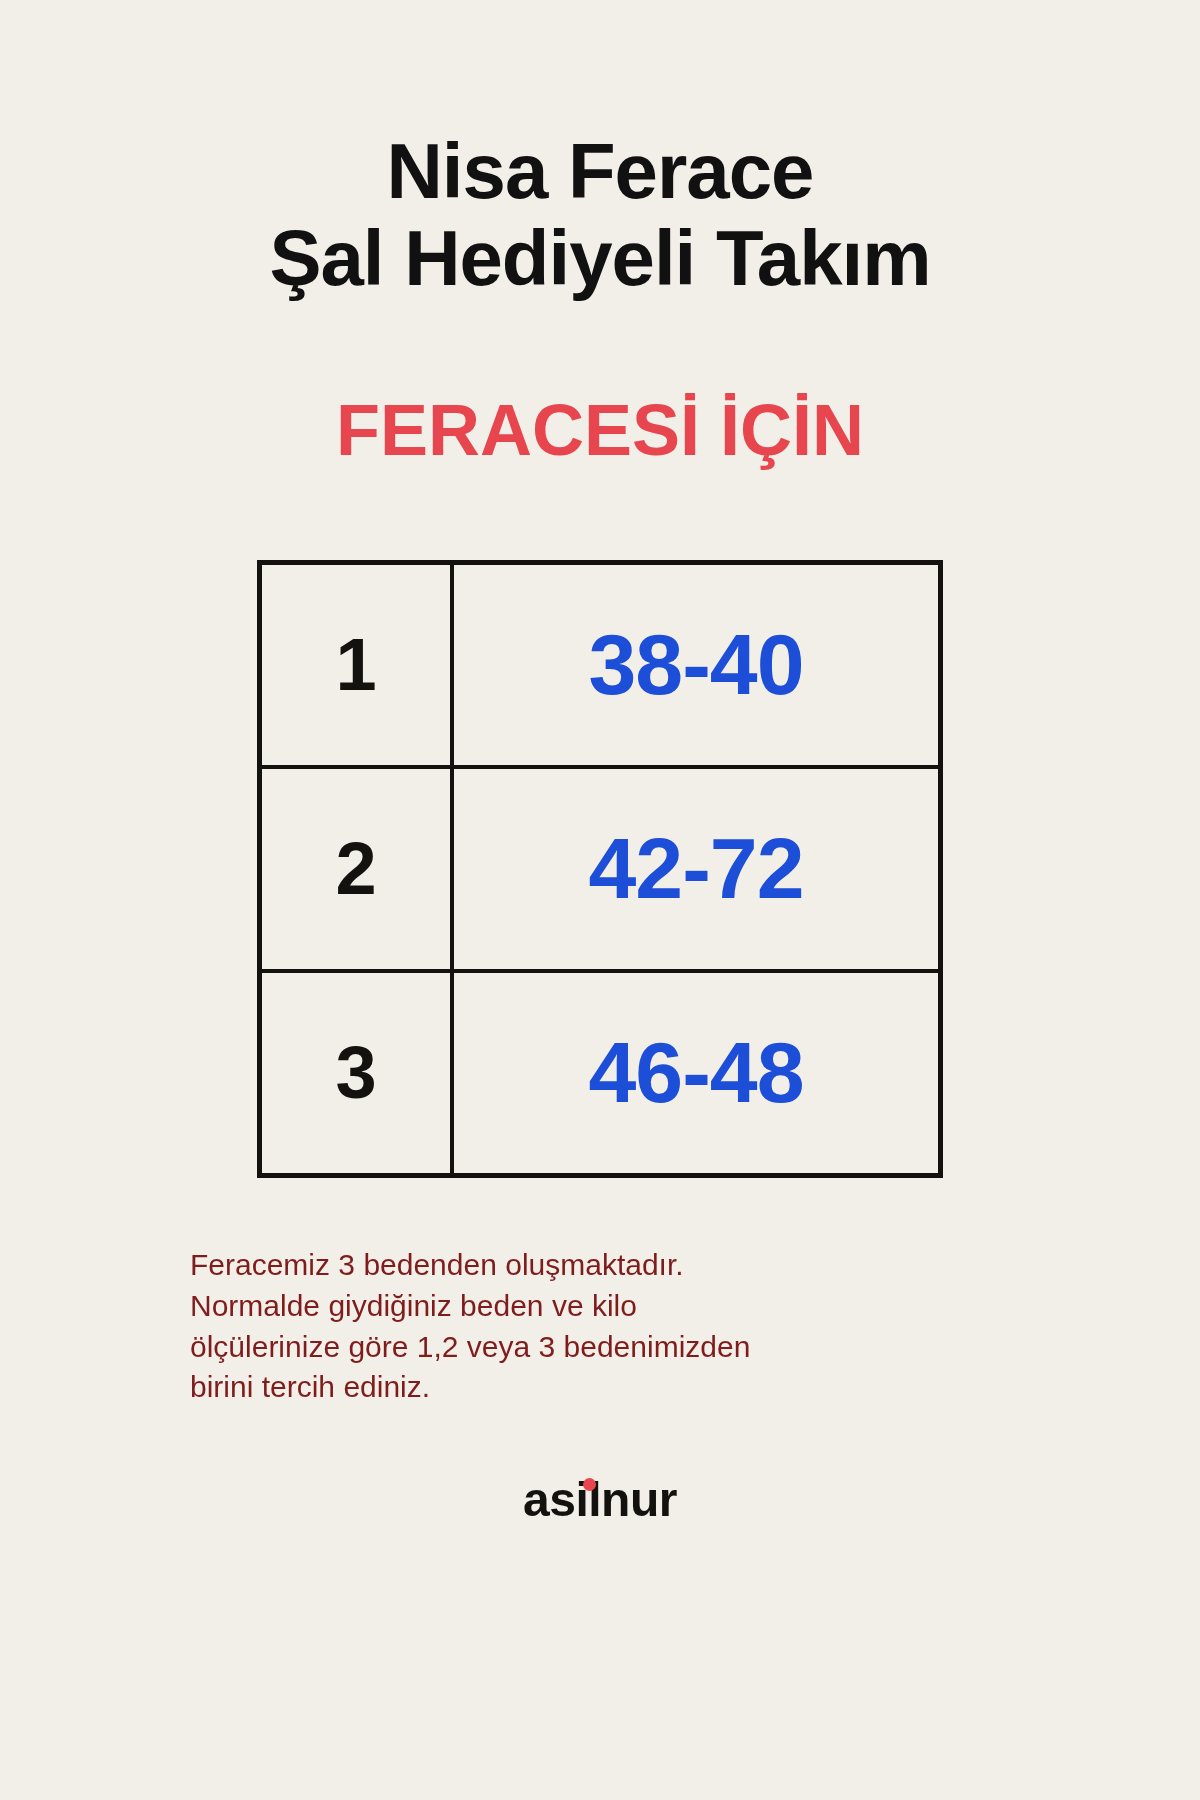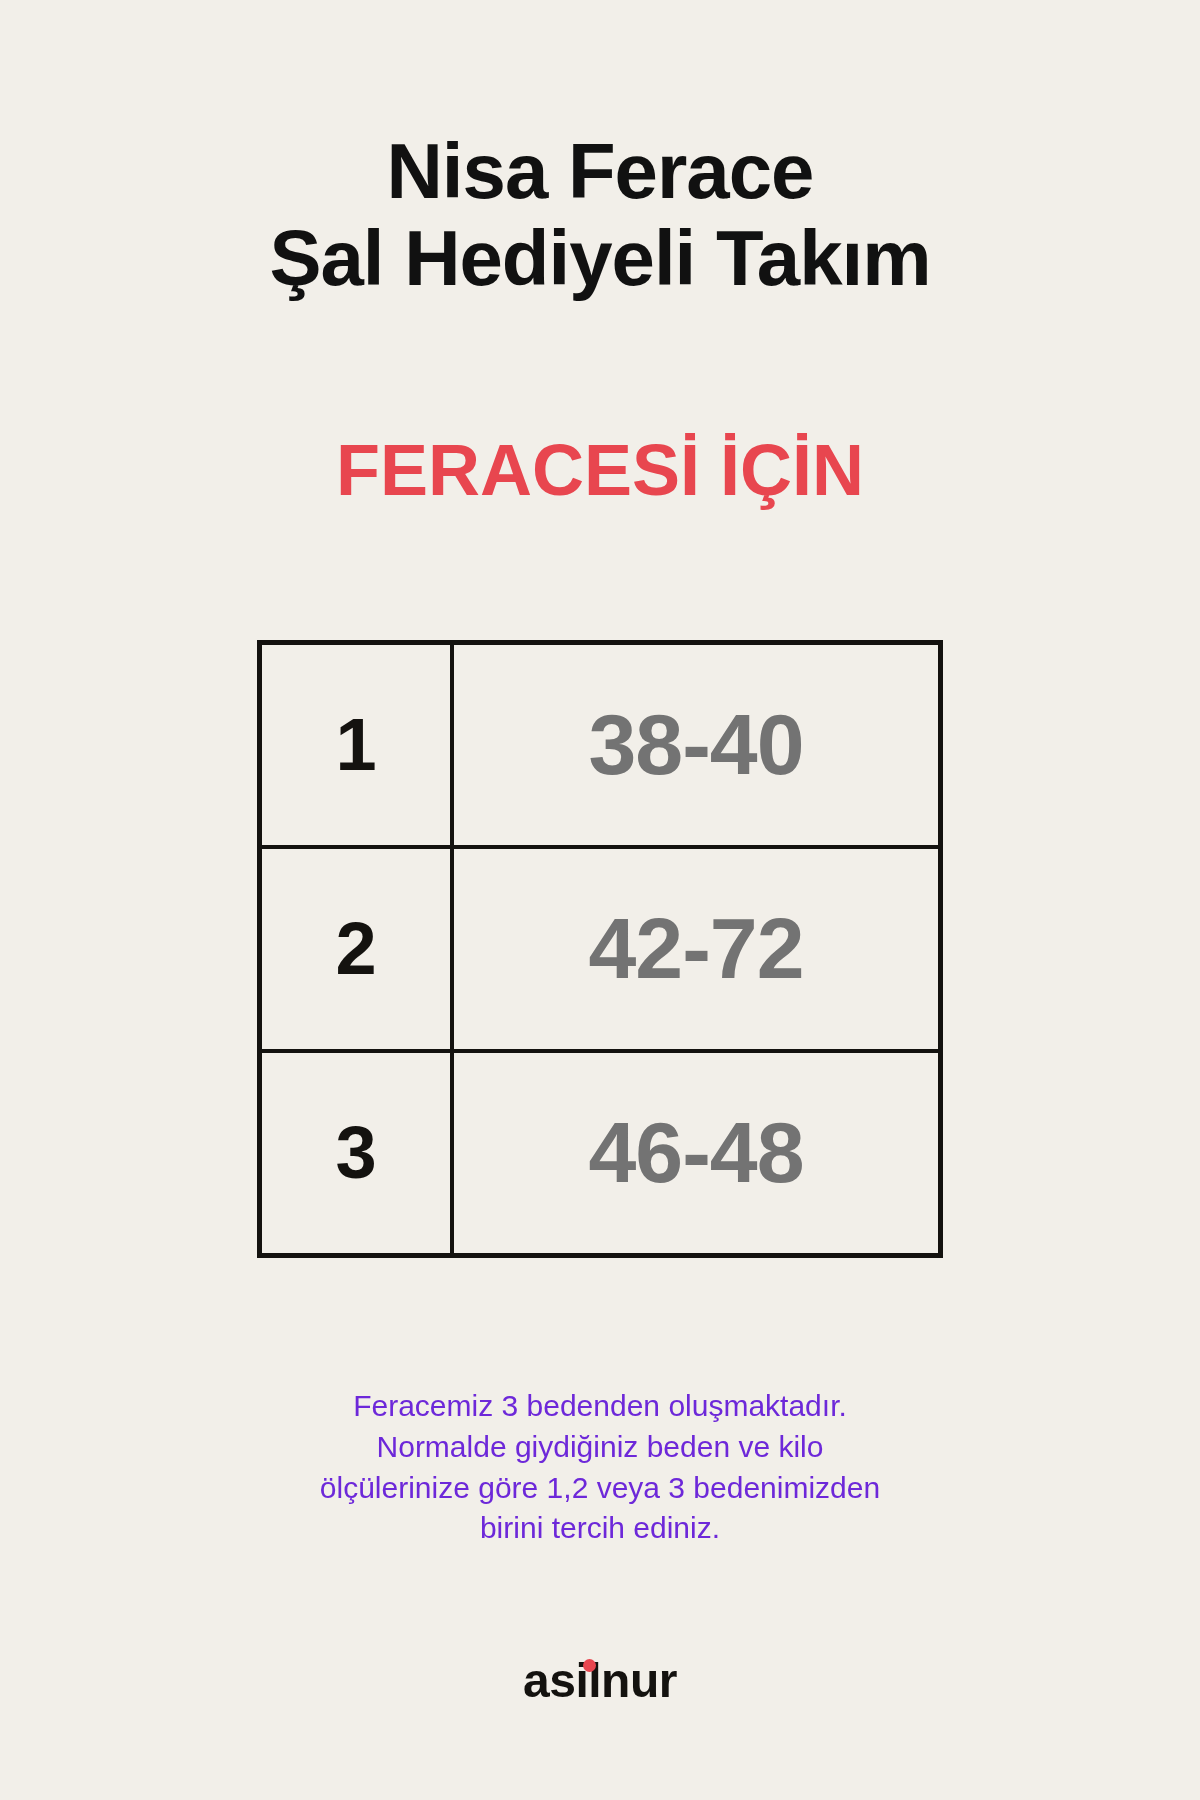--- a/index.html
+++ b/index.html
@@ -16,21 +16,20 @@
   .page {
     position: relative;
     width: 1200px;
     height: 1800px;
     background: #f2efe9;
     display: flex;
     flex-direction: column;
     align-items: center;
     box-sizing: border-box;
     padding-top: 128px;
-    gap: 40px;
   }
   .title {
     color: #111111;
     font-weight: bold;
     font-size: 78px;
     line-height: 1.12;
     text-align: center;
     letter-spacing: -1px;
     margin: 0;
   }
@@ -66,30 +65,30 @@
     text-align: center;
     padding: 0;
   }
   .size-table td.col-size {
     width: 188px;
     color: #14120f;
     font-size: 74px;
     font-weight: bold;
   }
   .size-table td.col-range {
-    color: #737373;
+    color: #1d4ed8;
     font-size: 86px;
     font-weight: bold;
     letter-spacing: -1px;
   }
   .note {
-    margin-top: 88px;
+    margin-top: 67px;
     width: 820px;
-    text-align: center;
-    color: #6d28d9;
+    text-align: left;
+    color: #7f1d1d;
     font-size: 30px;
     line-height: 1.36;
   }
   .note b {
     font-weight: normal;
   }
   .brand {
     margin-top: 64px;
     position: relative;
     color: #14120f;

